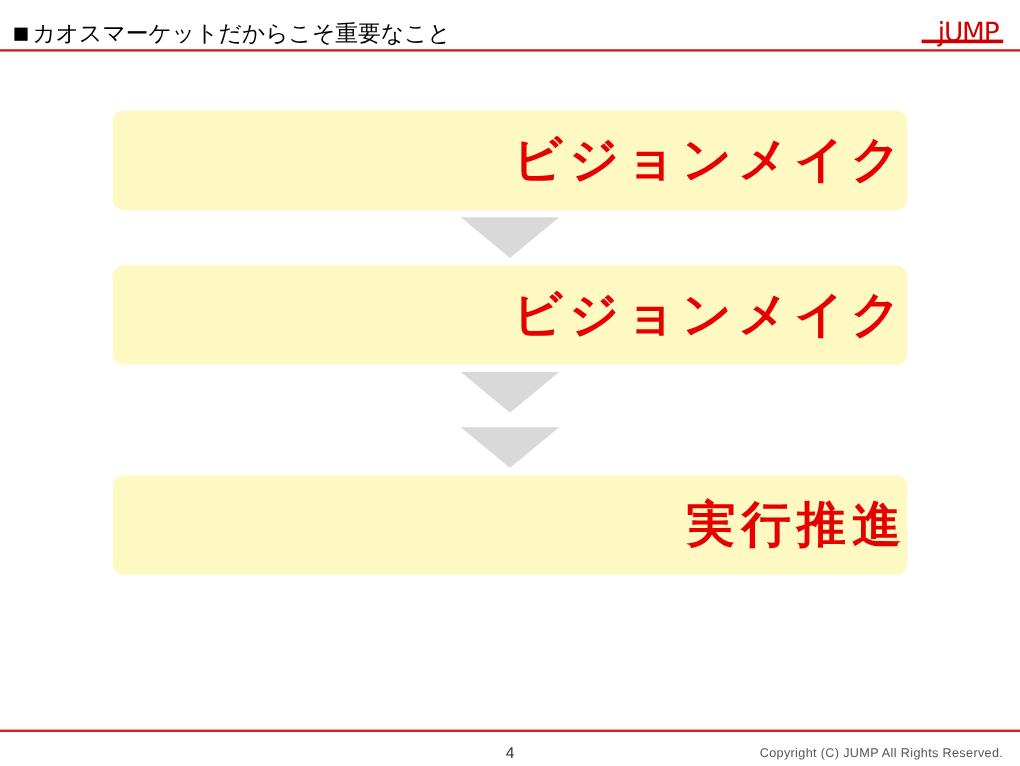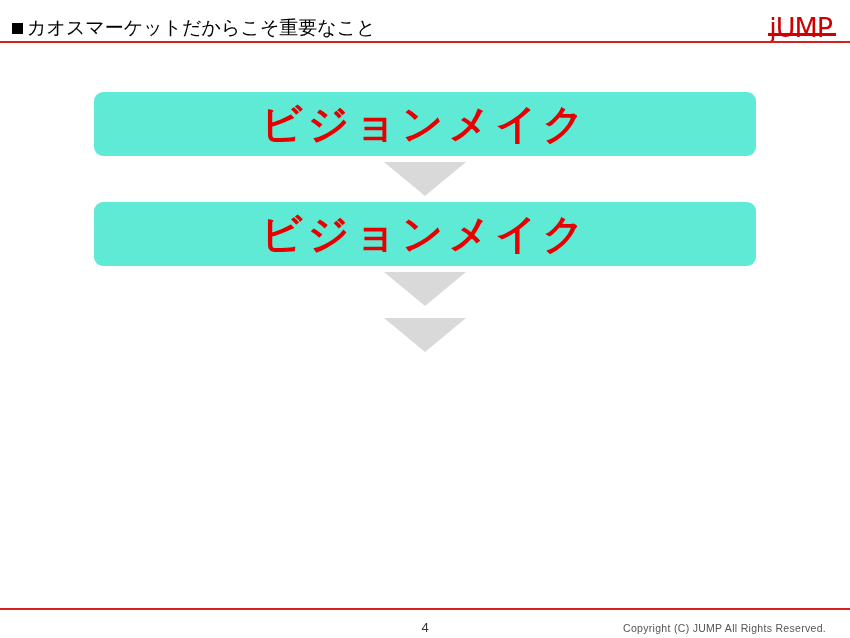--- a/index.html
+++ b/index.html
@@ -49,21 +49,21 @@
     white-space: nowrap;
     font-weight: 400;
   }
   .logo {
     display: flex;
     align-items: flex-end;
     line-height: 1;
     padding-right: 4px;
   }
   .logo-text {
-    font-size: 27px;
+    font-size: 22px;
     color: #d00000;
     letter-spacing: -1px;
     font-family: "DejaVu Sans", sans-serif;
     font-weight: 400;
   }
   .logo-underline {
     position: absolute;
     right: 14px;
     top: 33px;
     width: 68px;
@@ -80,27 +80,27 @@
 
   
   .flow {
     position: absolute;
     top: 92px;
     left: 0;
     width: 850px;
   }
   .flow-box {
     width: 662px;
-    height: 64px;
+    height: 83px;
     margin: 0 auto;
-    background: #5eead4;
+    background: #fef9c3;
     border-radius: 9px;
     display: flex;
     align-items: center;
-    justify-content: center;
+    justify-content: flex-end;
   }
   .flow-label {
     font-size: 41px;
     color: #e60000;
     font-weight: bold;
     letter-spacing: 5px;
     font-family: "DejaVu Sans", sans-serif;
     line-height: 1;
   }
   .arrow-wrap {
@@ -130,21 +130,21 @@
     bottom: 3px;
     left: 0;
     width: 850px;
     text-align: center;
     font-size: 13px;
     color: #333333;
   }
   .copyright {
     position: absolute;
     bottom: 4px;
-    right: 24px;
+    right: 14px;
     font-size: 10.5px;
     color: #555555;
     letter-spacing: 0.3px;
   }
 </style>
 </head>
 <body>
 
 <div class="slide">
 
@@ -176,20 +176,23 @@
 
     <div class="arrow-wrap">
       <div class="arrow"></div>
     </div>
 
 
     <div class="arrow-wrap">
       <div class="arrow"></div>
     </div>
 
+    <div class="flow-box">
+      <span class="flow-label">実行推進</span>
+    </div>
 
   </div>
 
   <div class="footer-rule"></div>
   <div class="page-number">4</div>
   <div class="copyright">Copyright (C) JUMP All Rights Reserved.</div>
 
 </div>
 
 </body></html>

